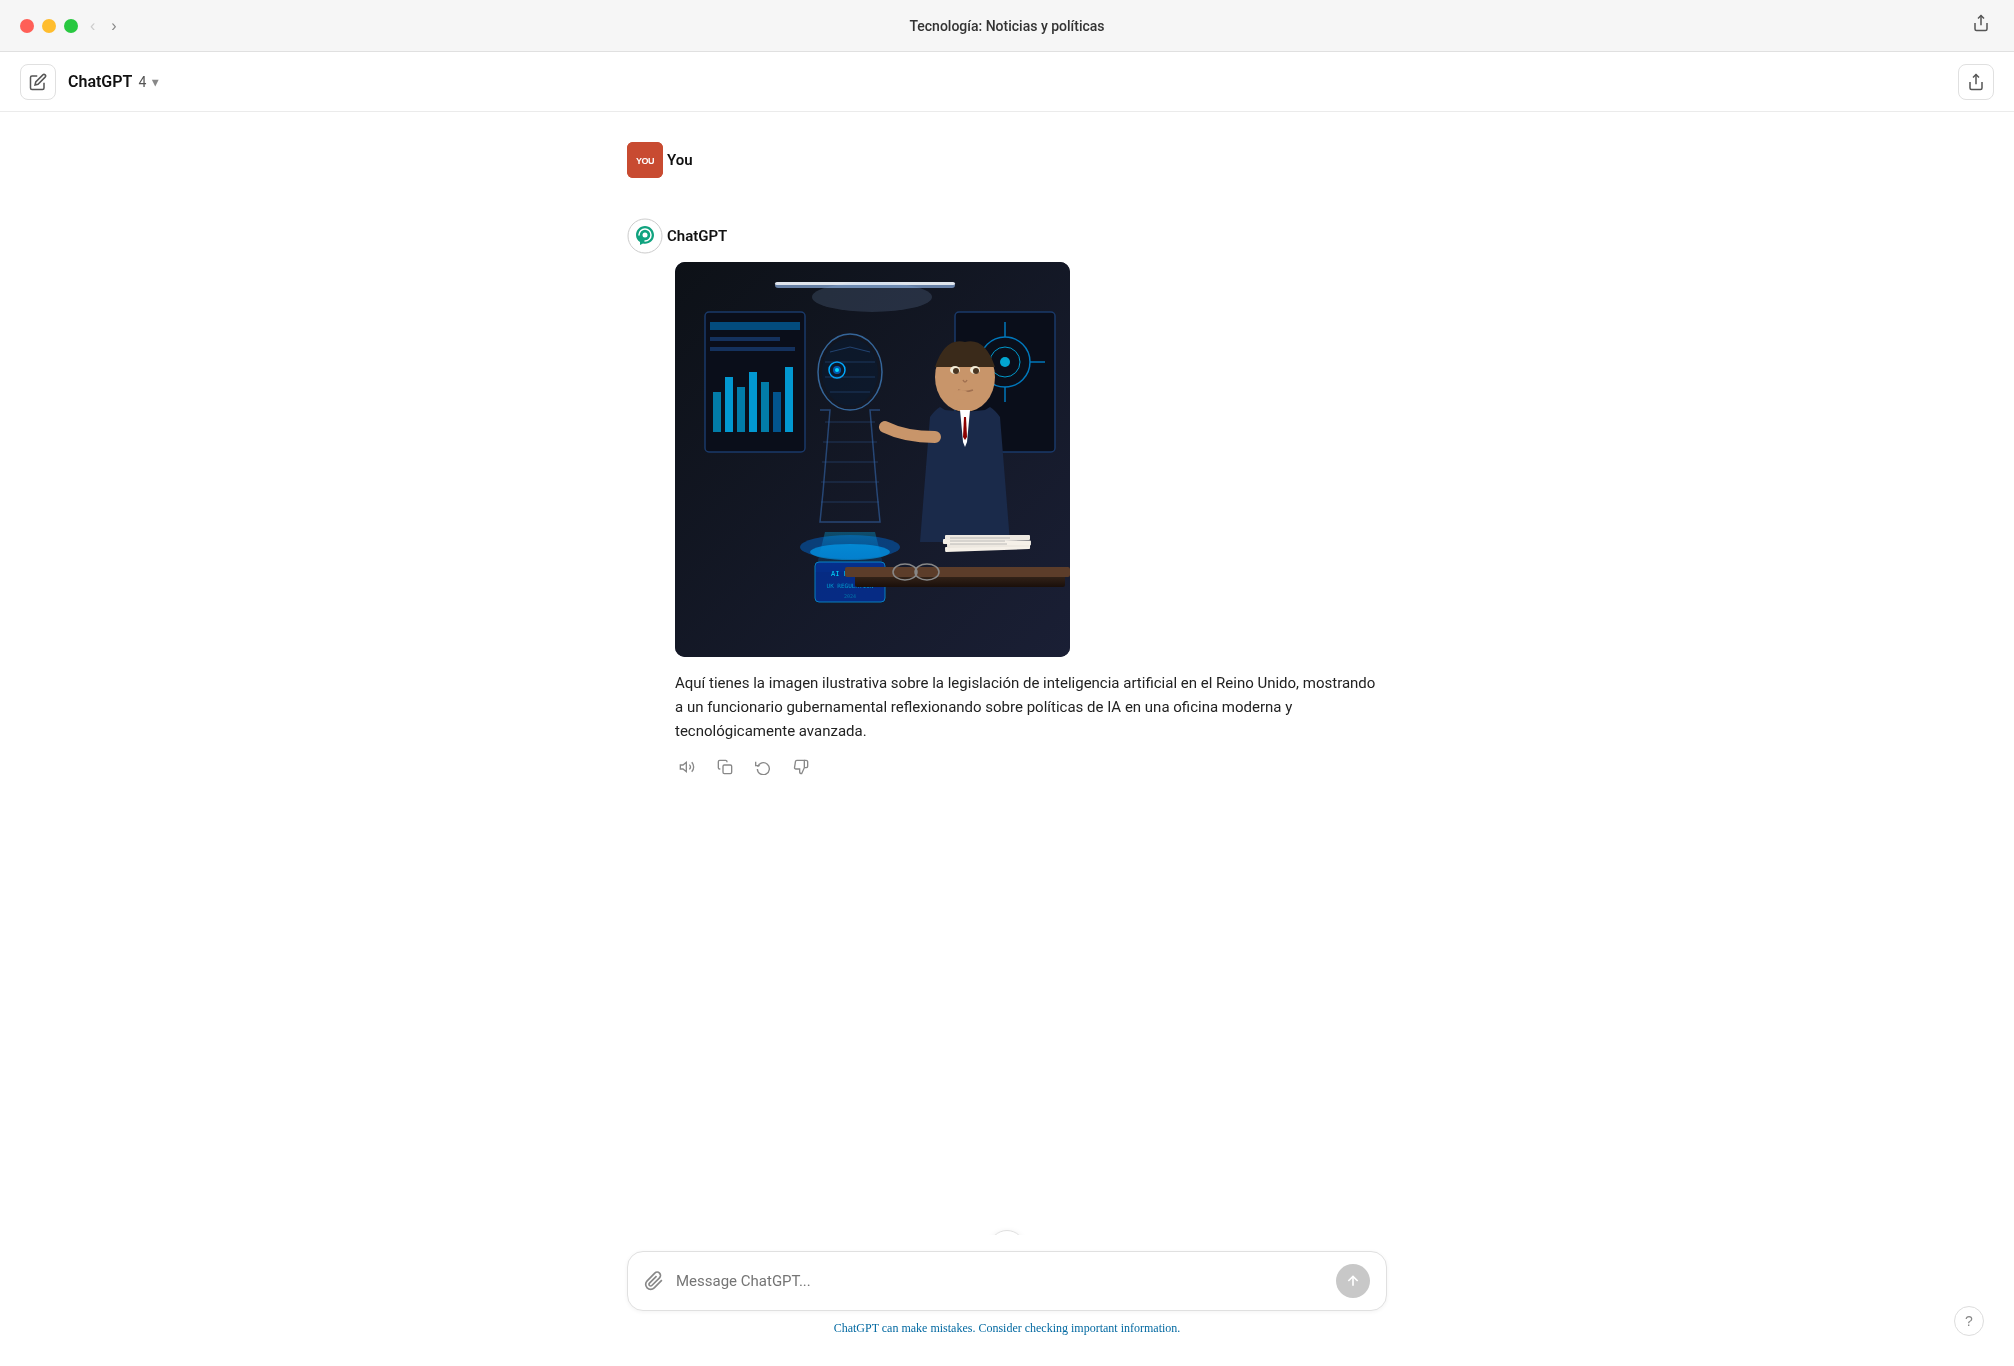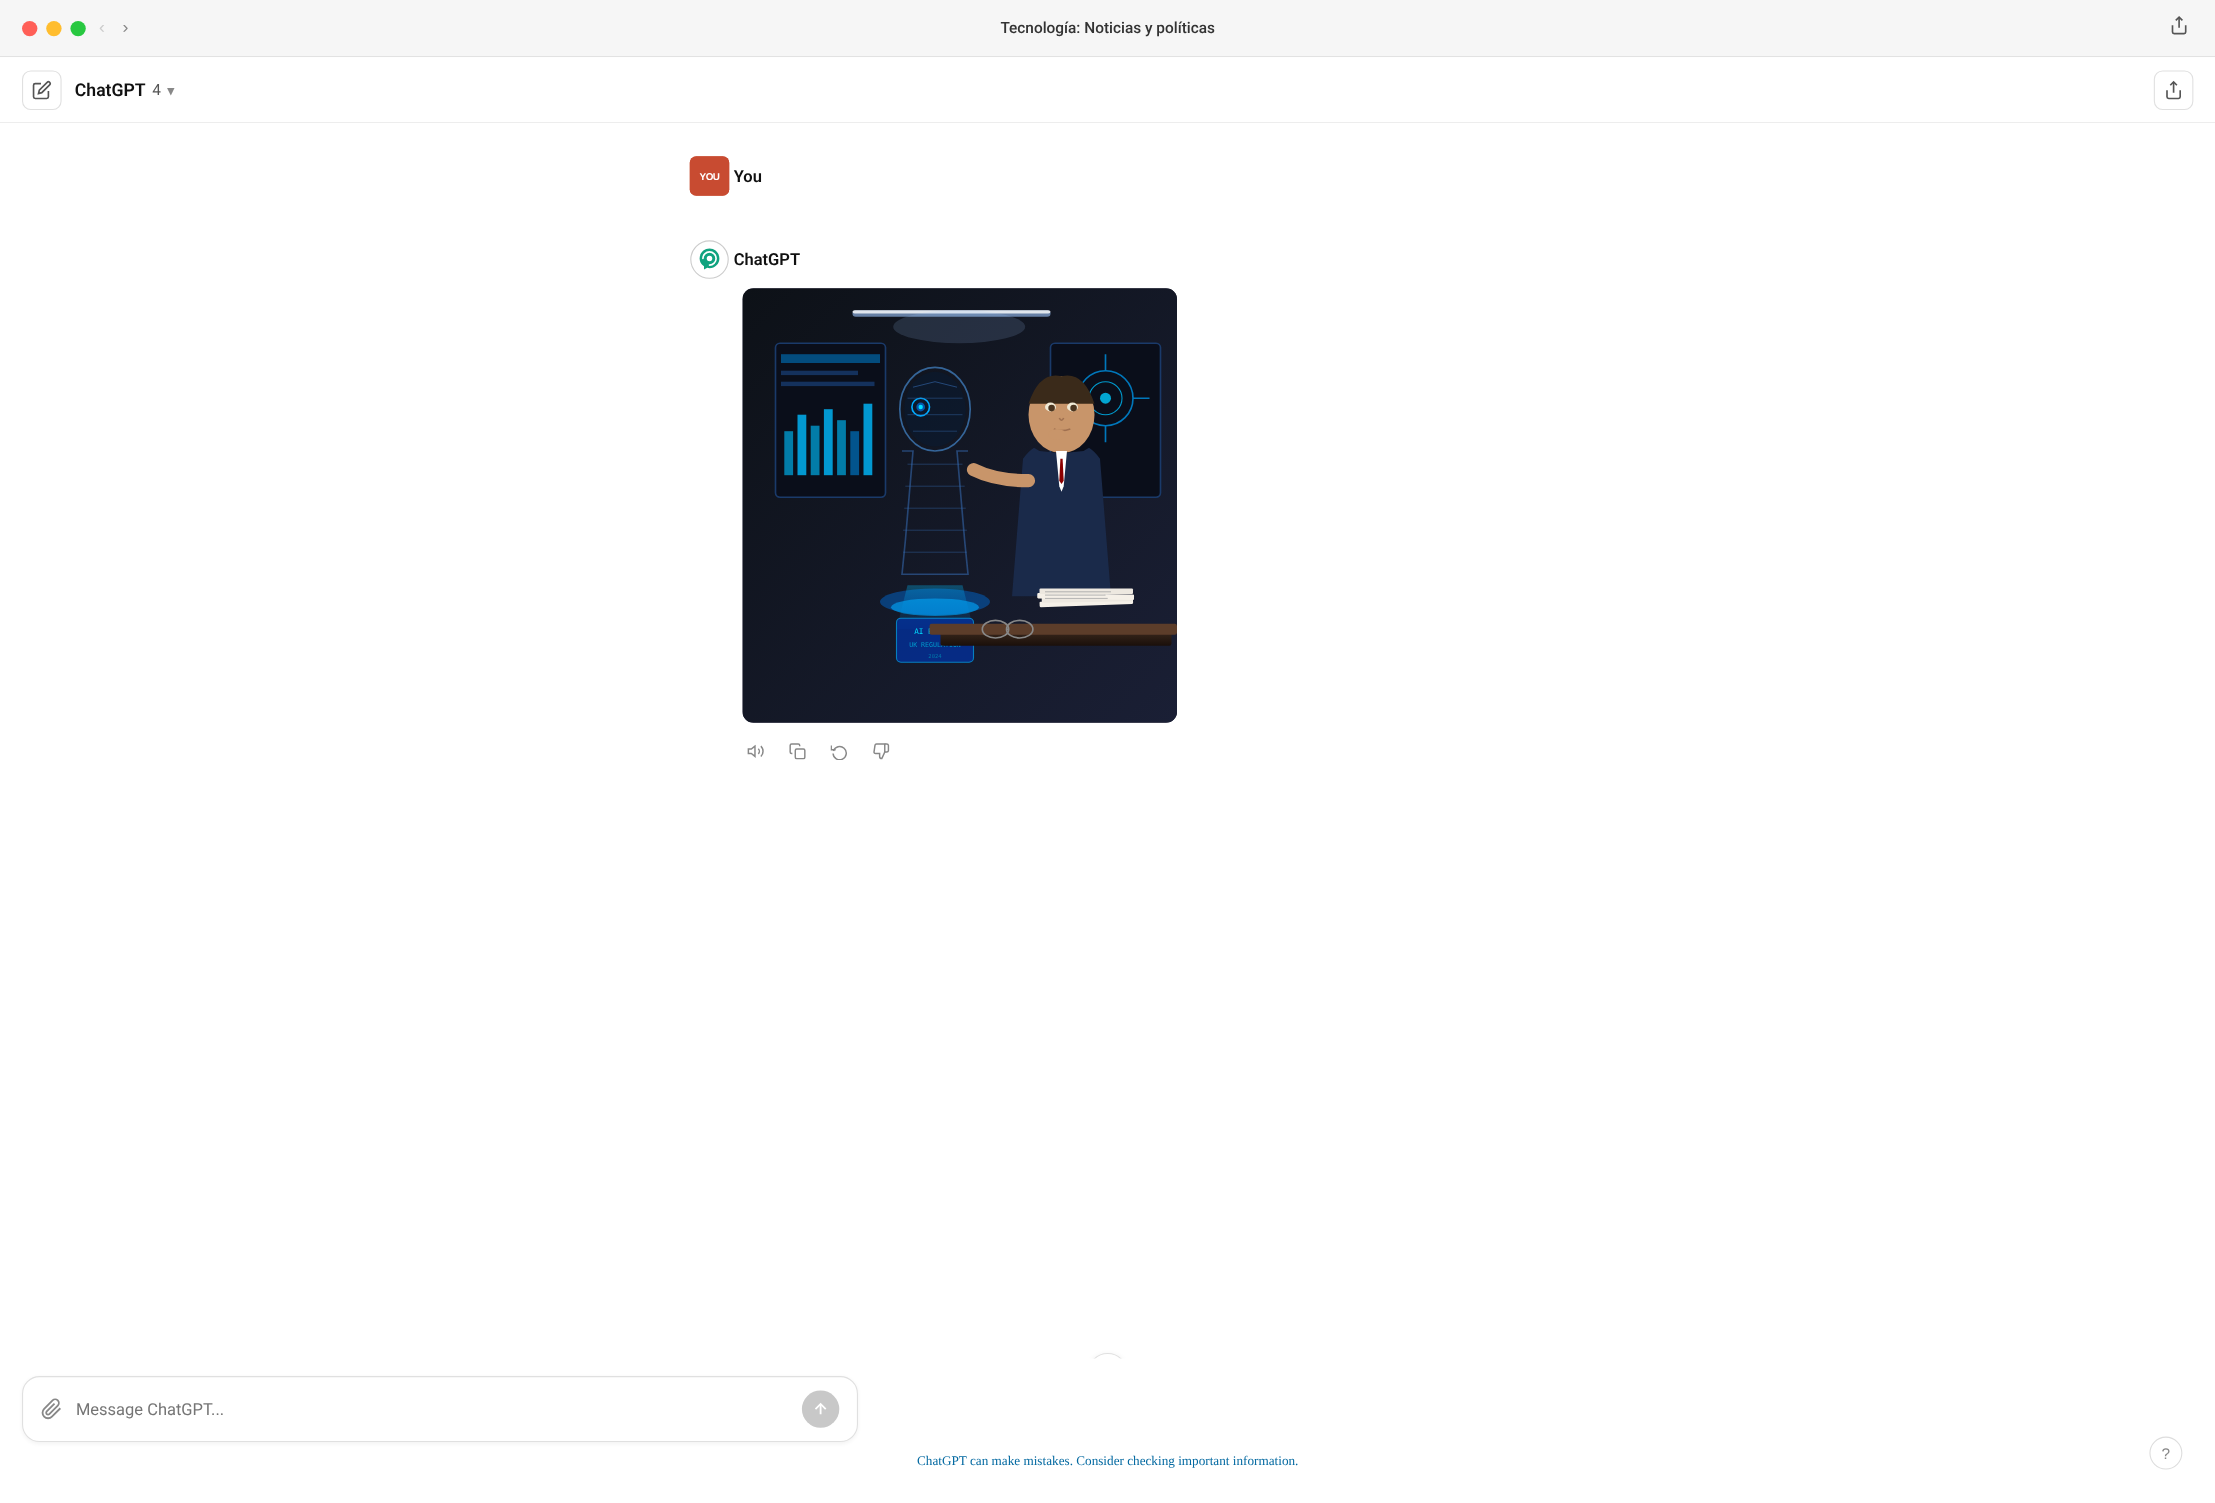--- a/index.html
+++ b/index.html
@@ -314,20 +314,21 @@
     
     .input-area {
       position: absolute;
       bottom: 0;
       left: 0;
       right: 0;
       background: #ffffff;
       padding: 16px 20px 30px;
       display: flex;
       flex-direction: column;
+      align-items: center;
     }
 
     .input-container {
       width: 760px;
       background: #ffffff;
       border: 1px solid #e0e0e0;
       border-radius: 16px;
       padding: 12px 16px;
       display: flex;
       align-items: center;
@@ -596,20 +597,21 @@
 
               <ellipse cx="230" cy="310" rx="12" ry="8" fill="none" stroke="#888" stroke-width="1.5"></ellipse>
               <ellipse cx="252" cy="310" rx="12" ry="8" fill="none" stroke="#888" stroke-width="1.5"></ellipse>
               <line x1="242" y1="310" x2="240" y2="310" stroke="#888" stroke-width="1.5"></line>
 
               <ellipse cx="197" cy="35" rx="60" ry="15" fill="#a0c8ff" opacity="0.15"></ellipse>
             </svg>
           </div>
         </div>
 
+        <p class="message-text">Aquí tienes la imagen ilustrativa sobre la legislación de inteligencia artificial en el Reino Unido, mostrando a un funcionario gubernamental reflexionando sobre políticas de IA en una oficina moderna y tecnológicamente avanzada.</p>
 
         <div class="message-actions">
           <button class="action-btn" title="Read aloud">
             <svg width="16" height="16" viewBox="0 0 24 24" fill="none" stroke="currentColor" stroke-width="2">
               <polygon points="11 5 6 9 2 9 2 15 6 15 11 19 11 5"></polygon>
               <path d="M19.07 4.93a10 10 0 0 1 0 14.14"></path>
               <path d="M15.54 8.46a5 5 0 0 1 0 7.07"></path>
             </svg>
           </button>
           <button class="action-btn" title="Copy">

